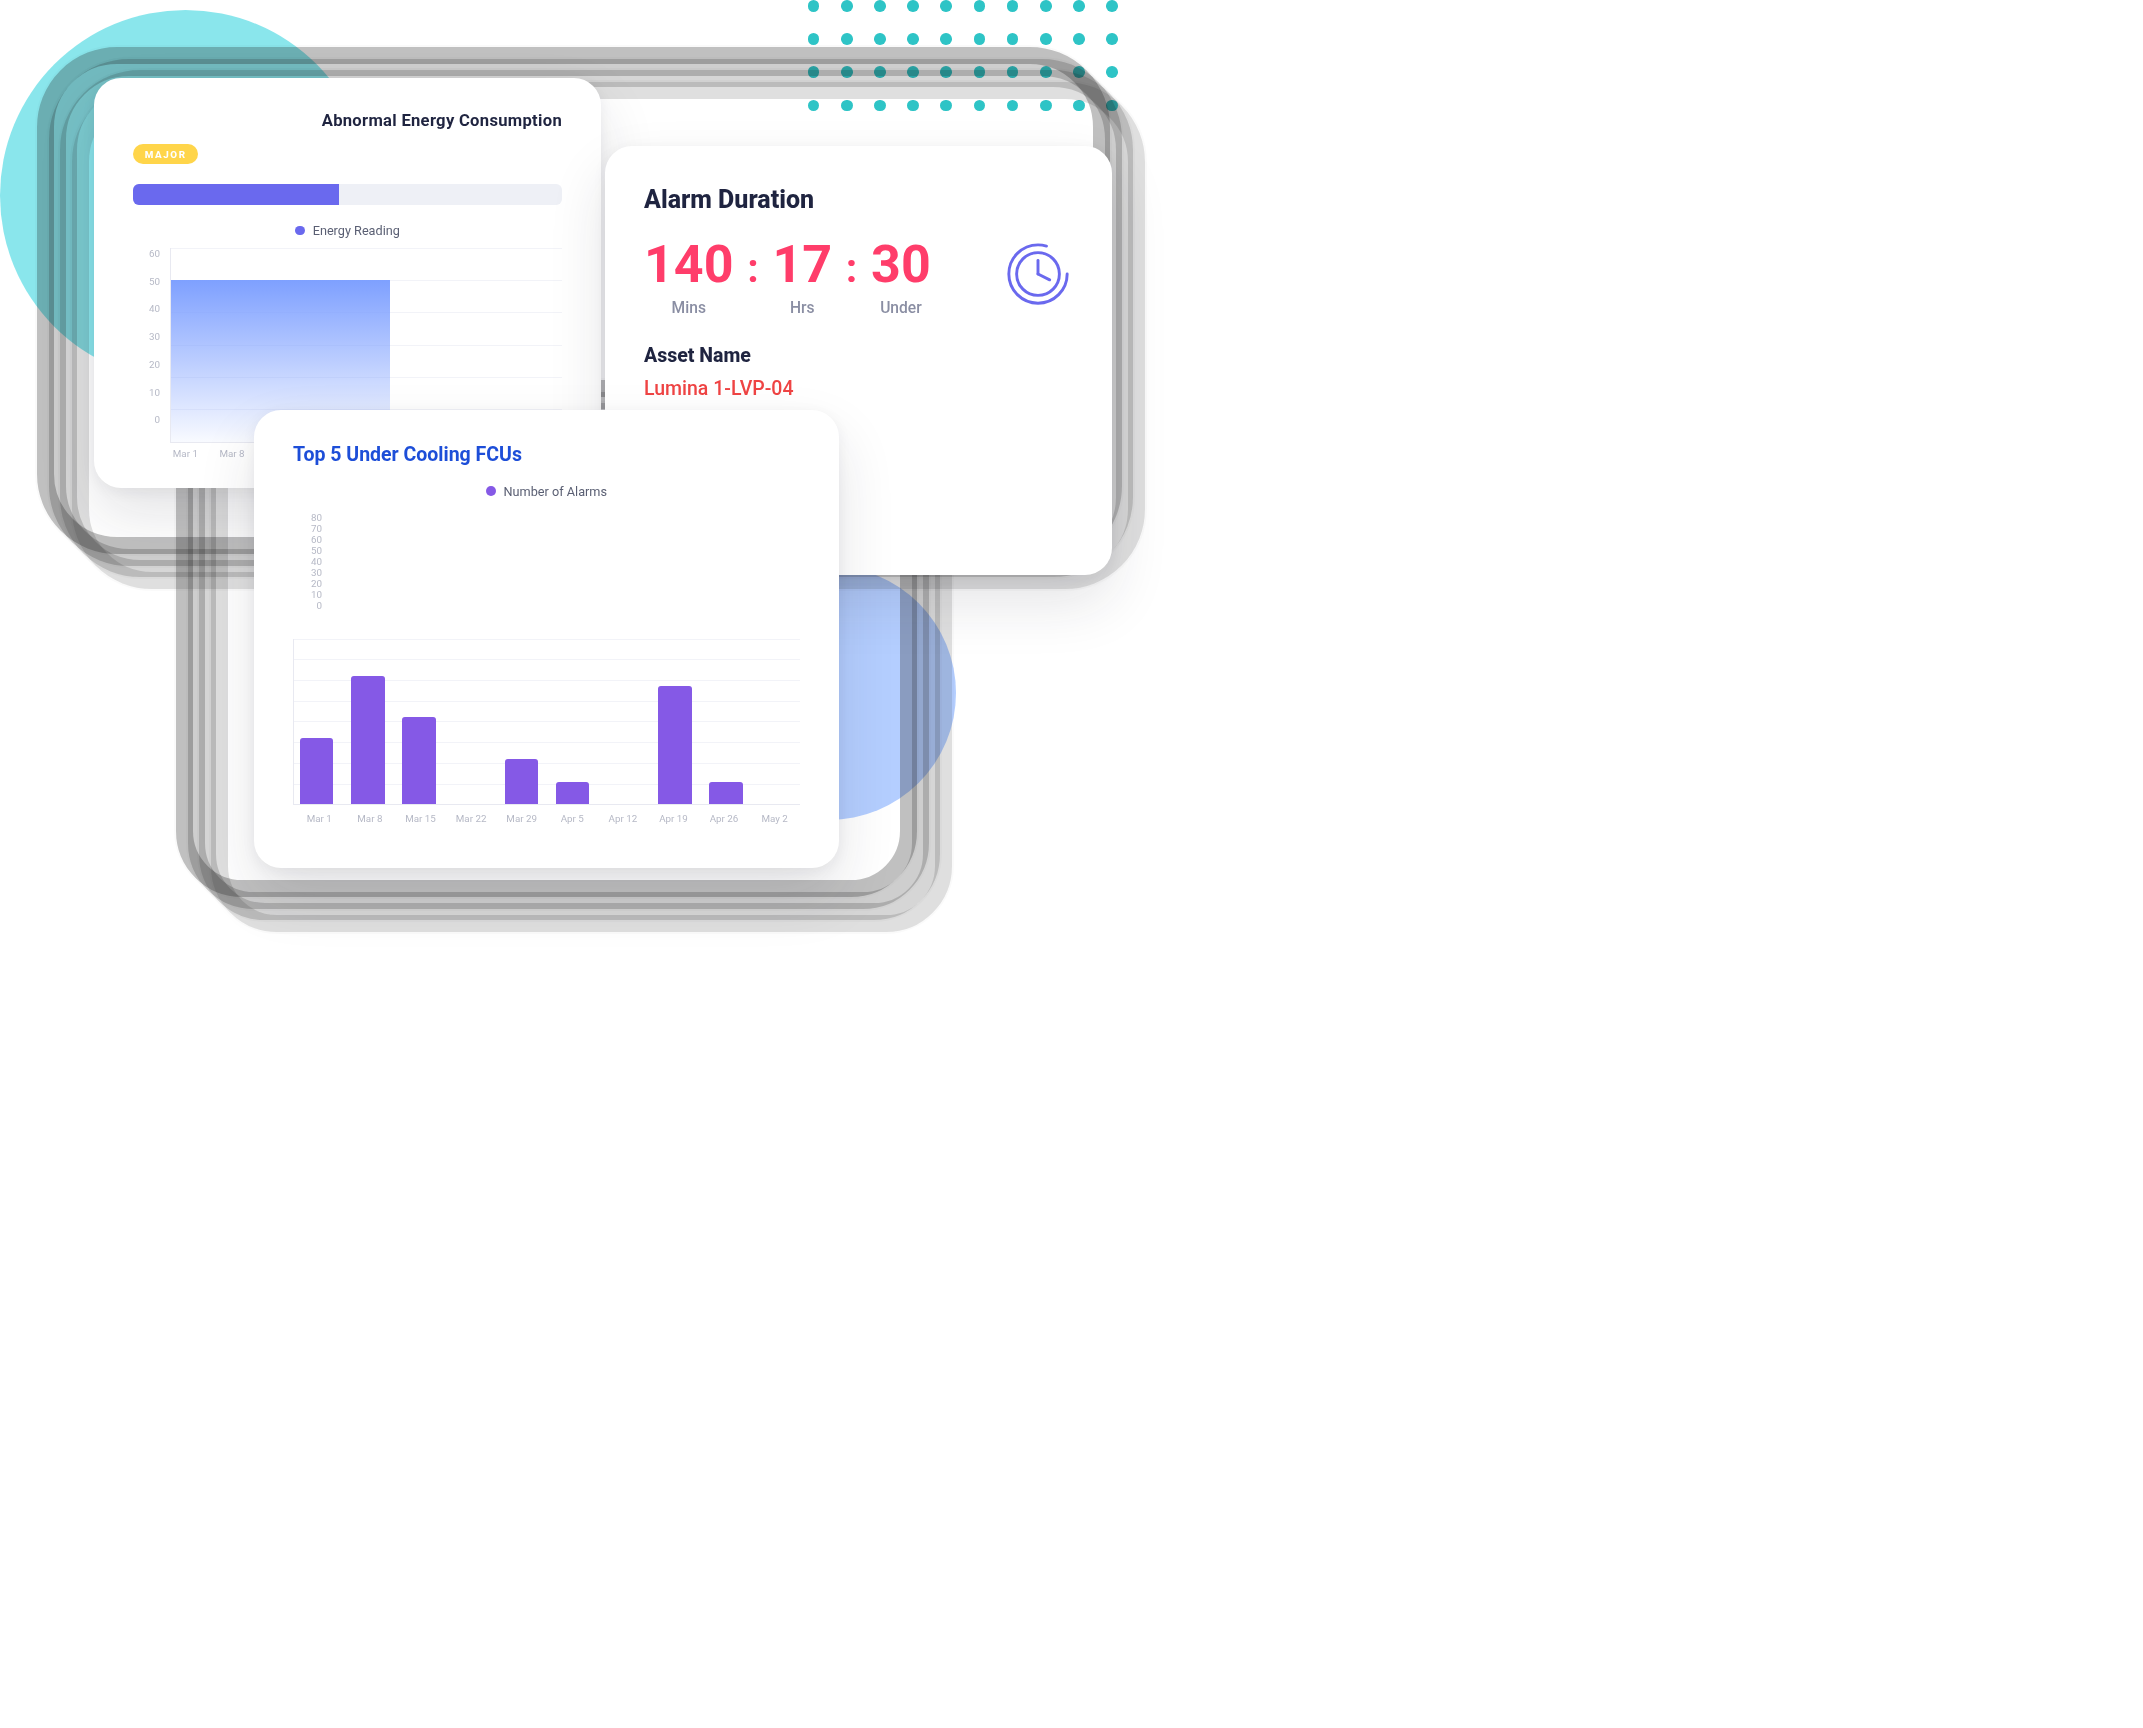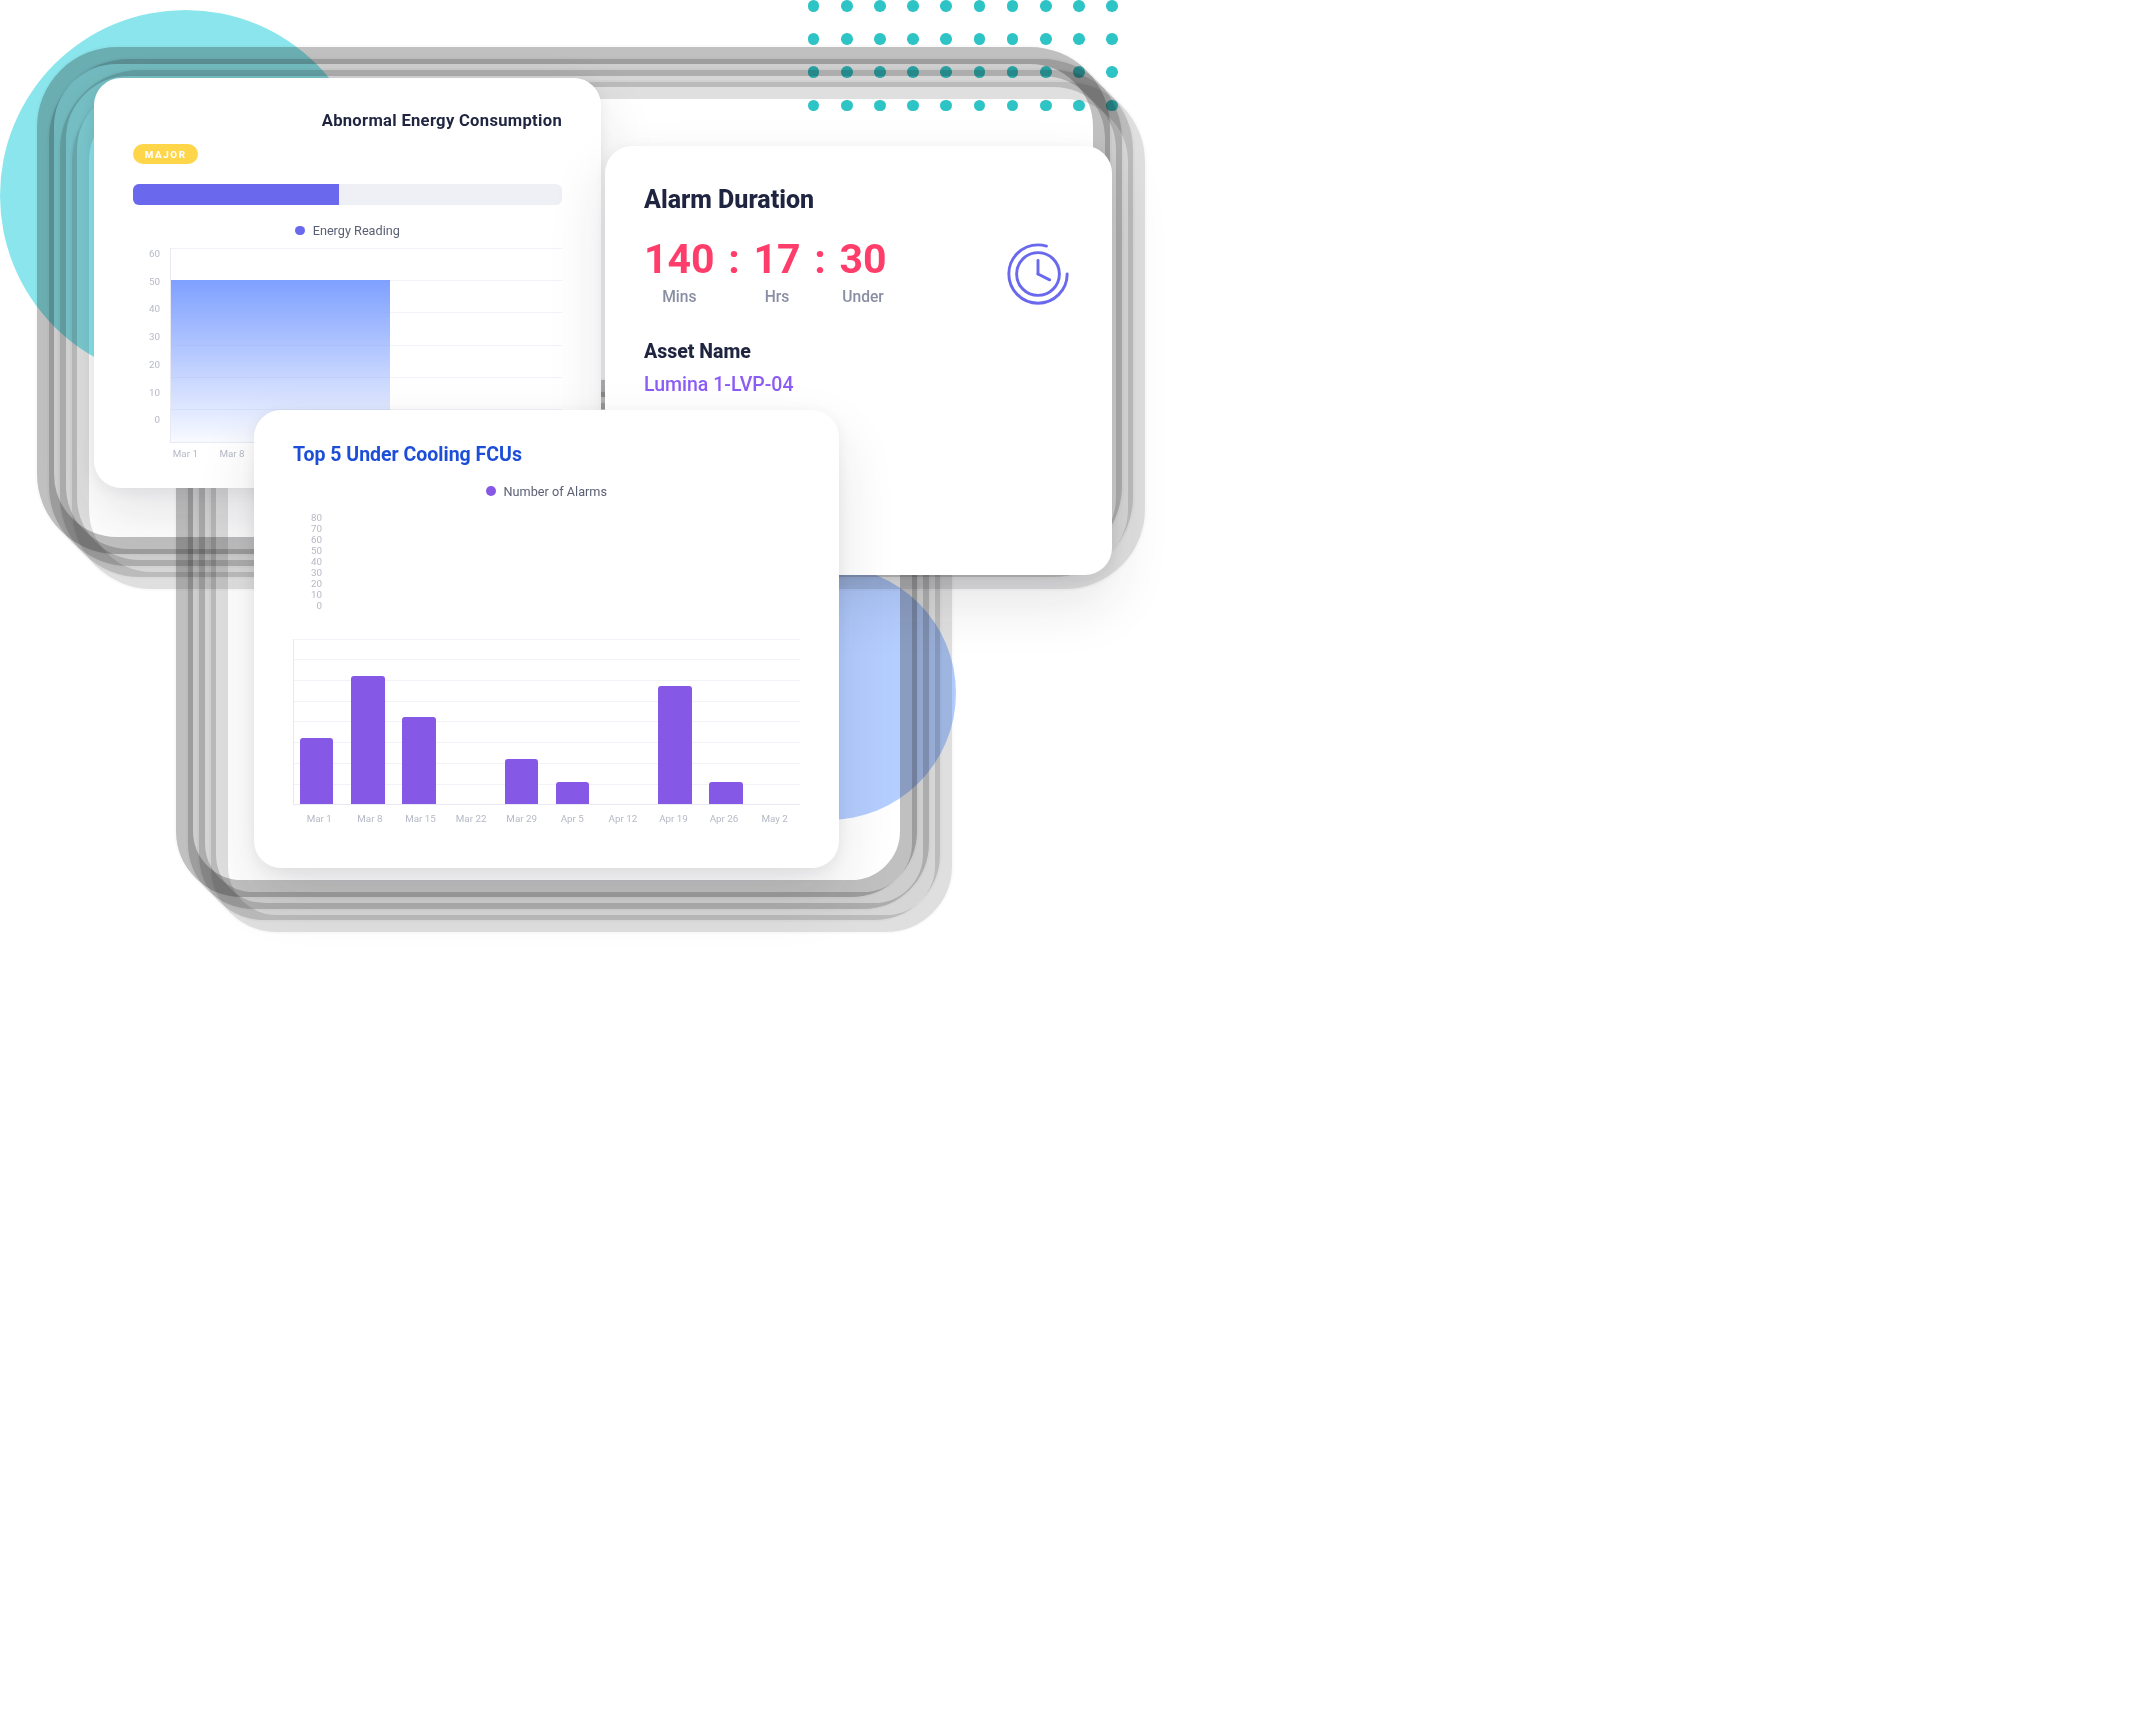--- a/index.html
+++ b/index.html
@@ -113,27 +113,27 @@
   }
   .x-axis { position:absolute; left:0; right:0; bottom:-17.6px; display:flex; gap:21.5px; padding-left:2px; }
   .x-axis span { font-size:9.8px; color:#b6b9c6; }
 
   
   .card2 { top: 146px; left: 605px; width: 507px; height: 429px; padding-top: 39px; }
   .card2 h2 { font-size: 25px; font-weight: 800; color:#1f2440; margin-bottom: 25px; }
   .ad-row { display:flex; align-items:flex-start; gap: 29px; }
   .duration { display:flex; align-items:baseline; gap: 13.7px; color:#ff3d6a; font-weight:700; }
   .d-group { display:flex; flex-direction:column; align-items:center; }
-  .d-val  { font-size: 41px; line-height:1;text-align:center; }
+  .d-val  { font-size: 52px; line-height:1;text-align:center; }
   .d-sep  { font-size: 41px; line-height:1; }
   .d-unit { margin-top: 7.8px; font-size: 15.6px; color:#8a8ea3; font-weight:500; }
   .clock-wrap { margin-left:auto; }
   .clock-wrap svg { width: 70px; height: 70px; }
   .field-label { margin-top: 27px; font-size: 19.5px; font-weight:800; color:#1f2440; }
-  .field-value { margin-top: 9.8px; font-size: 19.5px; font-weight:500; color:#8b5cf6; }
+  .field-value { margin-top: 9.8px; font-size: 19.5px; font-weight:500; color:#ef4444; }
 
   
   .card3 { top: 410px; left: 254px; width: 585px; height: 458px; }
   .card3 h3 { font-size: 19.5px; font-weight:700; color:#1d4ed8; margin-bottom: 9px; }
   .legend-row.purple .legend-dot { background:#8559e6; }
   .bar-chart { position:relative; height: 293px; margin-top: 13.7px; display:flex; gap:7.8px;flex-direction:column; }
   .bar-chart .y-axis { width:29px; padding-bottom:19.5px; }
   .bars-plot { position:relative; flex:1; border-left:1px solid #e8e9f1; border-bottom:1px solid #e8e9f1; }
   .bars-row { position:absolute; left:0; right:0; bottom:0; top:0; display:flex; align-items:flex-end; gap:17.6px; padding:0 5.9px; }
   .bar { flex:1; background:#8559e6; border-radius:2.9px 2.9px 0 0; }

